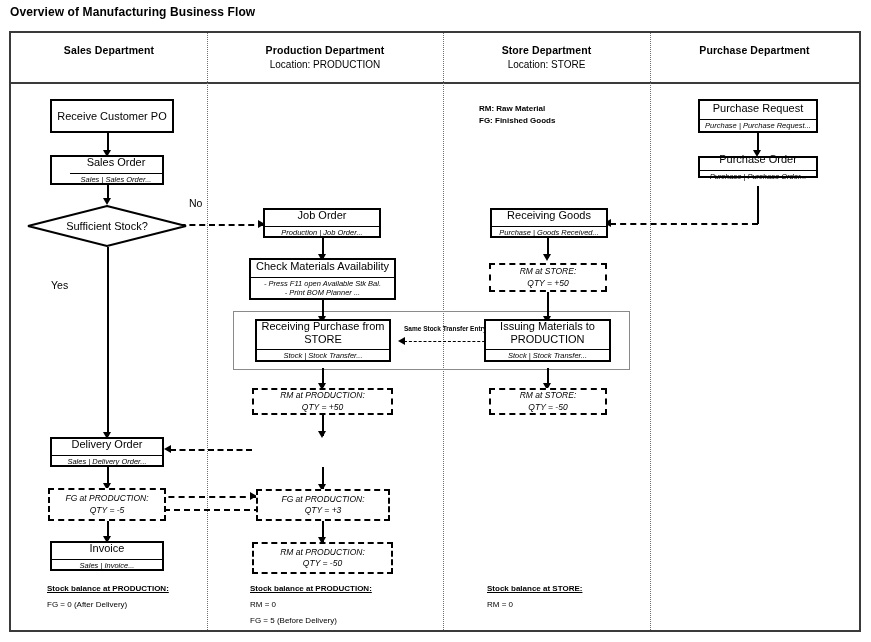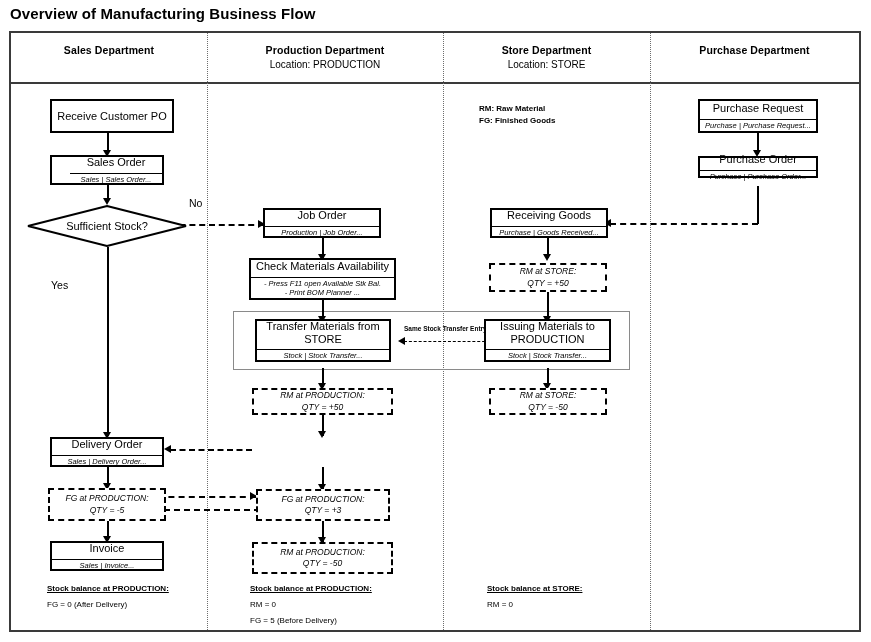--- a/index.html
+++ b/index.html
@@ -7,21 +7,21 @@
     width:871px;height:642px;
     font-family:"Liberation Sans","DejaVu Sans",sans-serif;
     color:#000;
     overflow:hidden;
   }
   #root{position:relative;width:871px;height:642px;}
 
   
   .doc-title{
     position:absolute;left:10px;top:5px;
-    font-size:15px;font-weight:bold;letter-spacing:.1px;
+    font-size:12px;font-weight:bold;letter-spacing:.1px;
   }
 
   
   .frame{
     position:absolute;left:9px;top:31px;
     width:852px;height:601px;
     border:2px solid #3a3a3a;
     box-sizing:border-box;
     background:#fff;
   }
@@ -246,21 +246,21 @@
     <div class="t2">Production | Job Order...</div>
   </div>
 
   <div class="node solid withsep" style="left:249px;top:258px;width:147px;height:42px;">
     <div class="t1">Check Materials Availability</div>
     <div class="t2">- Press F11 open Available Stk Bal.</div>
     <div class="t2" style="border-top:none;margin-top:0;padding-top:0;">- Print BOM Planner ...</div>
   </div>
 
   <div class="node solid withsep" style="left:255px;top:319px;width:136px;height:43px;">
-    <div class="t1">Transfer Materials from STORE</div>
+    <div class="t1">Receiving Purchase from STORE</div>
     <div class="t2">Stock | Stock Transfer...</div>
   </div>
 
   <div class="node dashed" style="left:252px;top:388px;width:141px;height:27px;">
     <div class="t1">RM at PRODUCTION:</div>
     <div class="t1">QTY = +50</div>
   </div>
 
 
   <div class="node dashed" style="left:256px;top:489px;width:134px;height:32px;">

